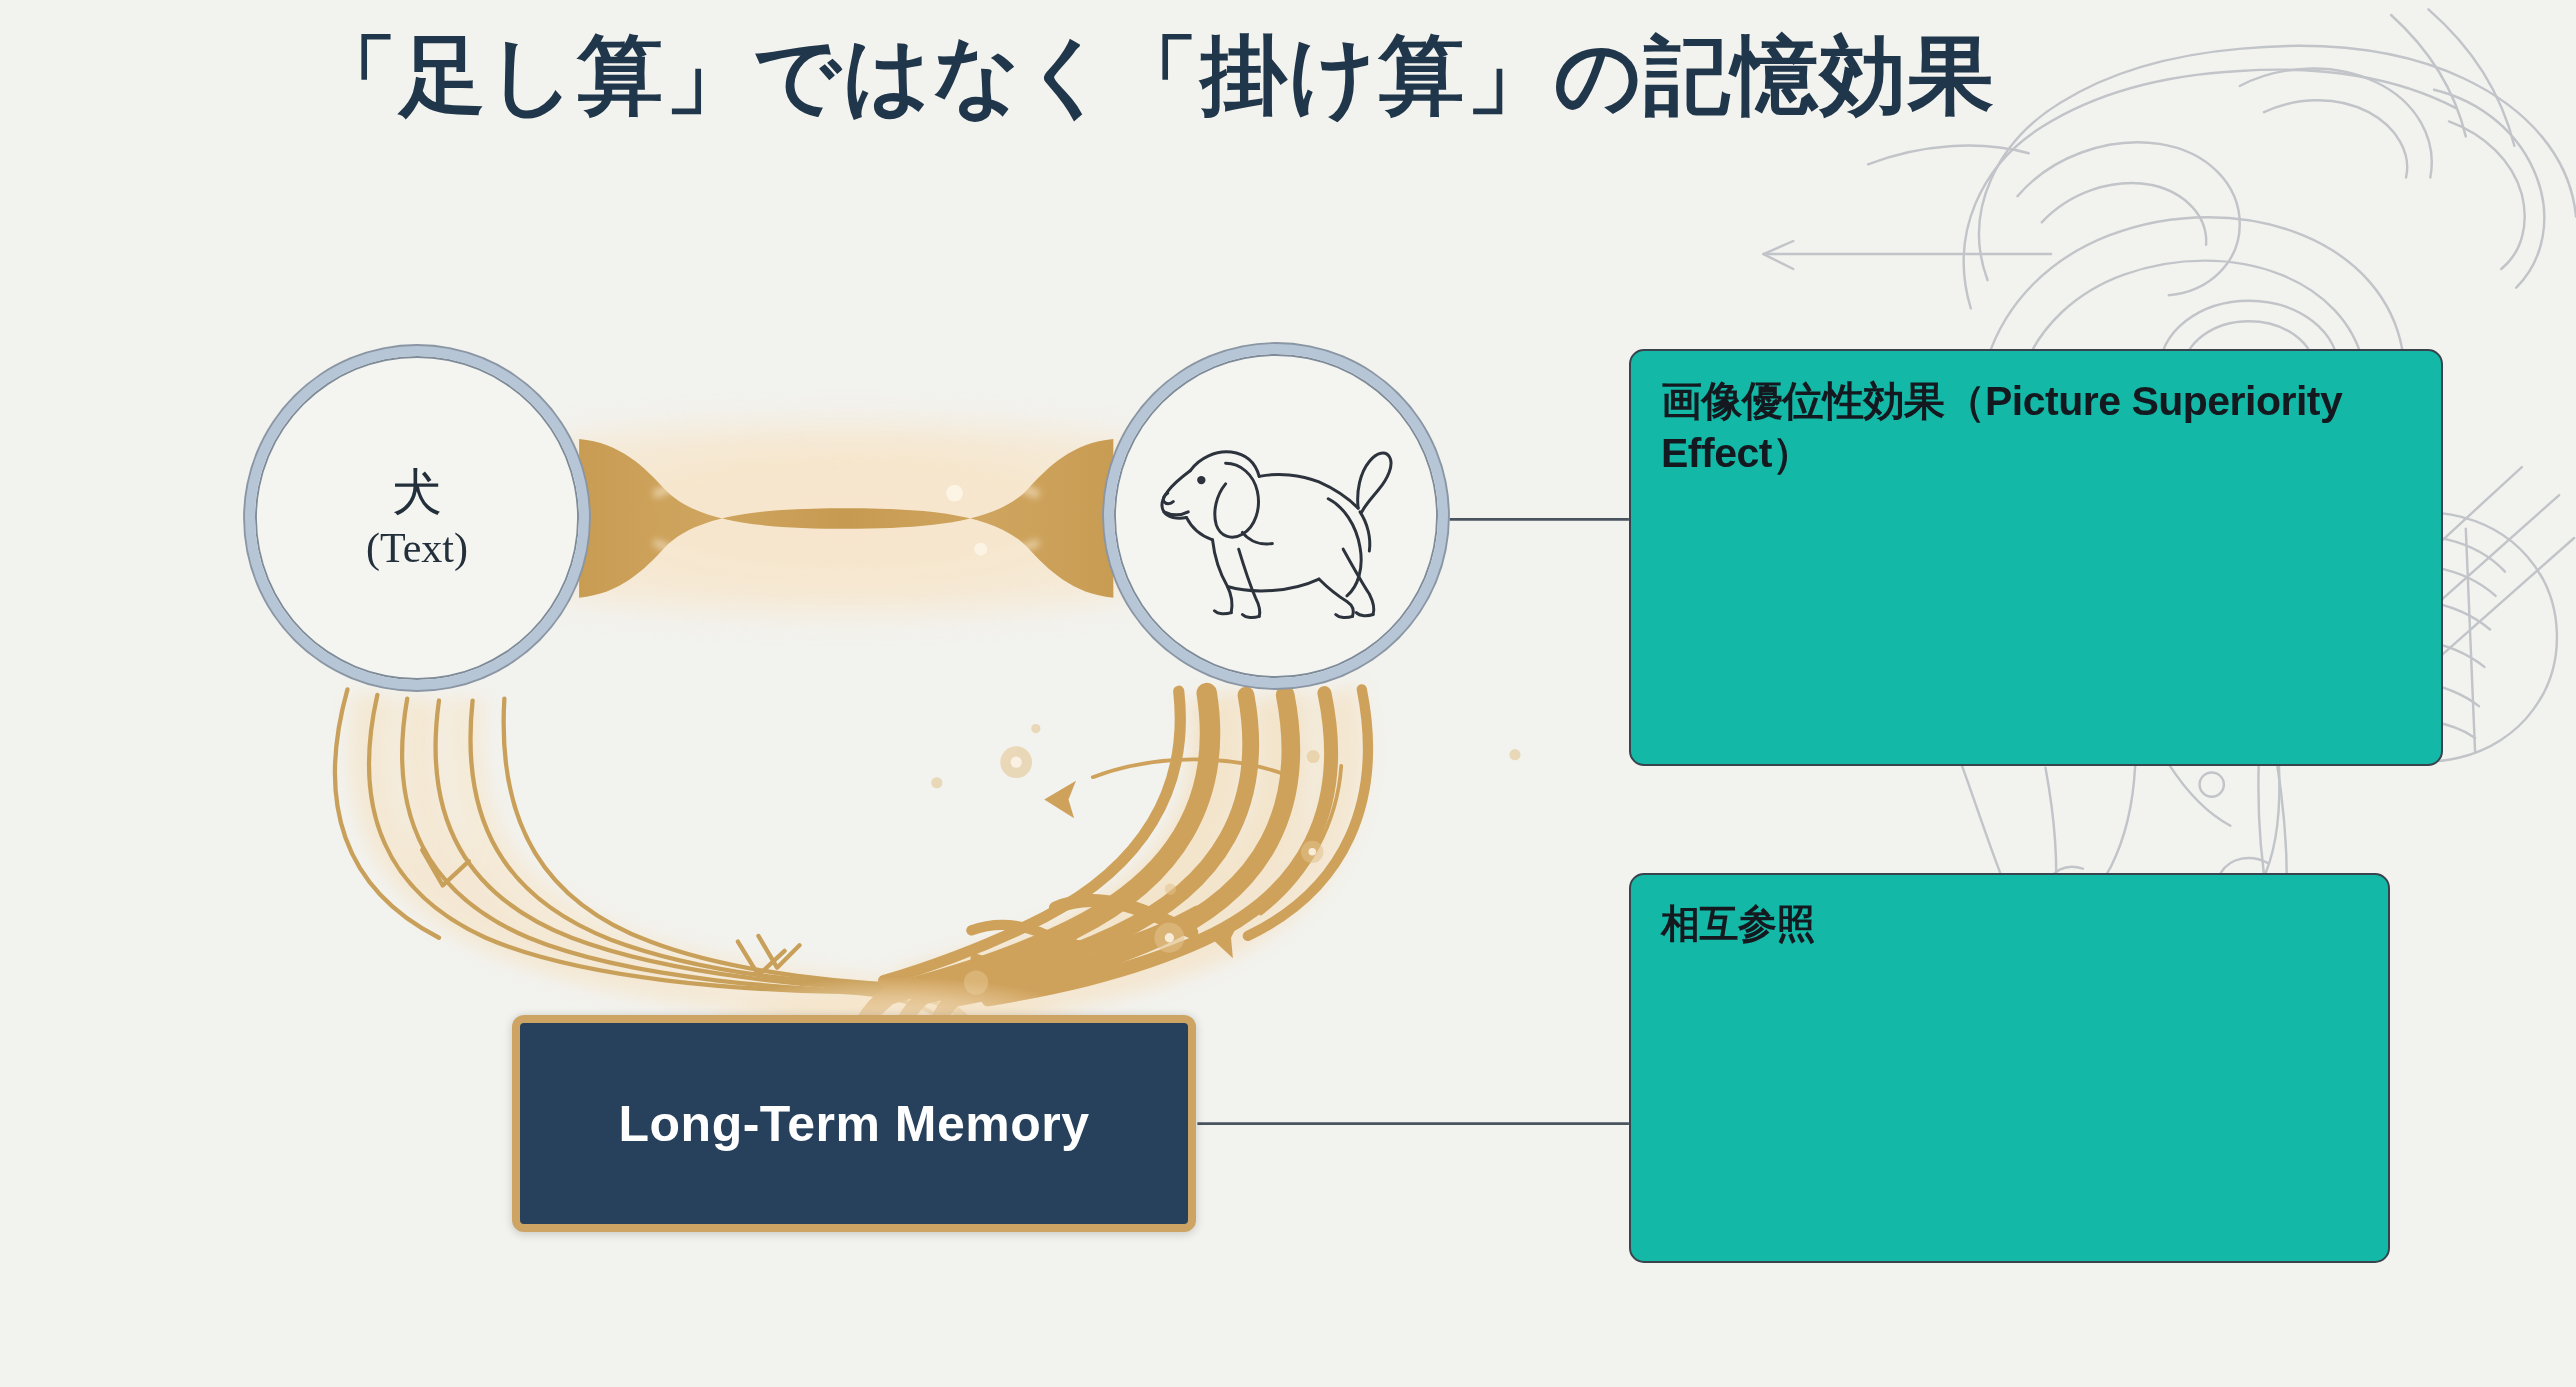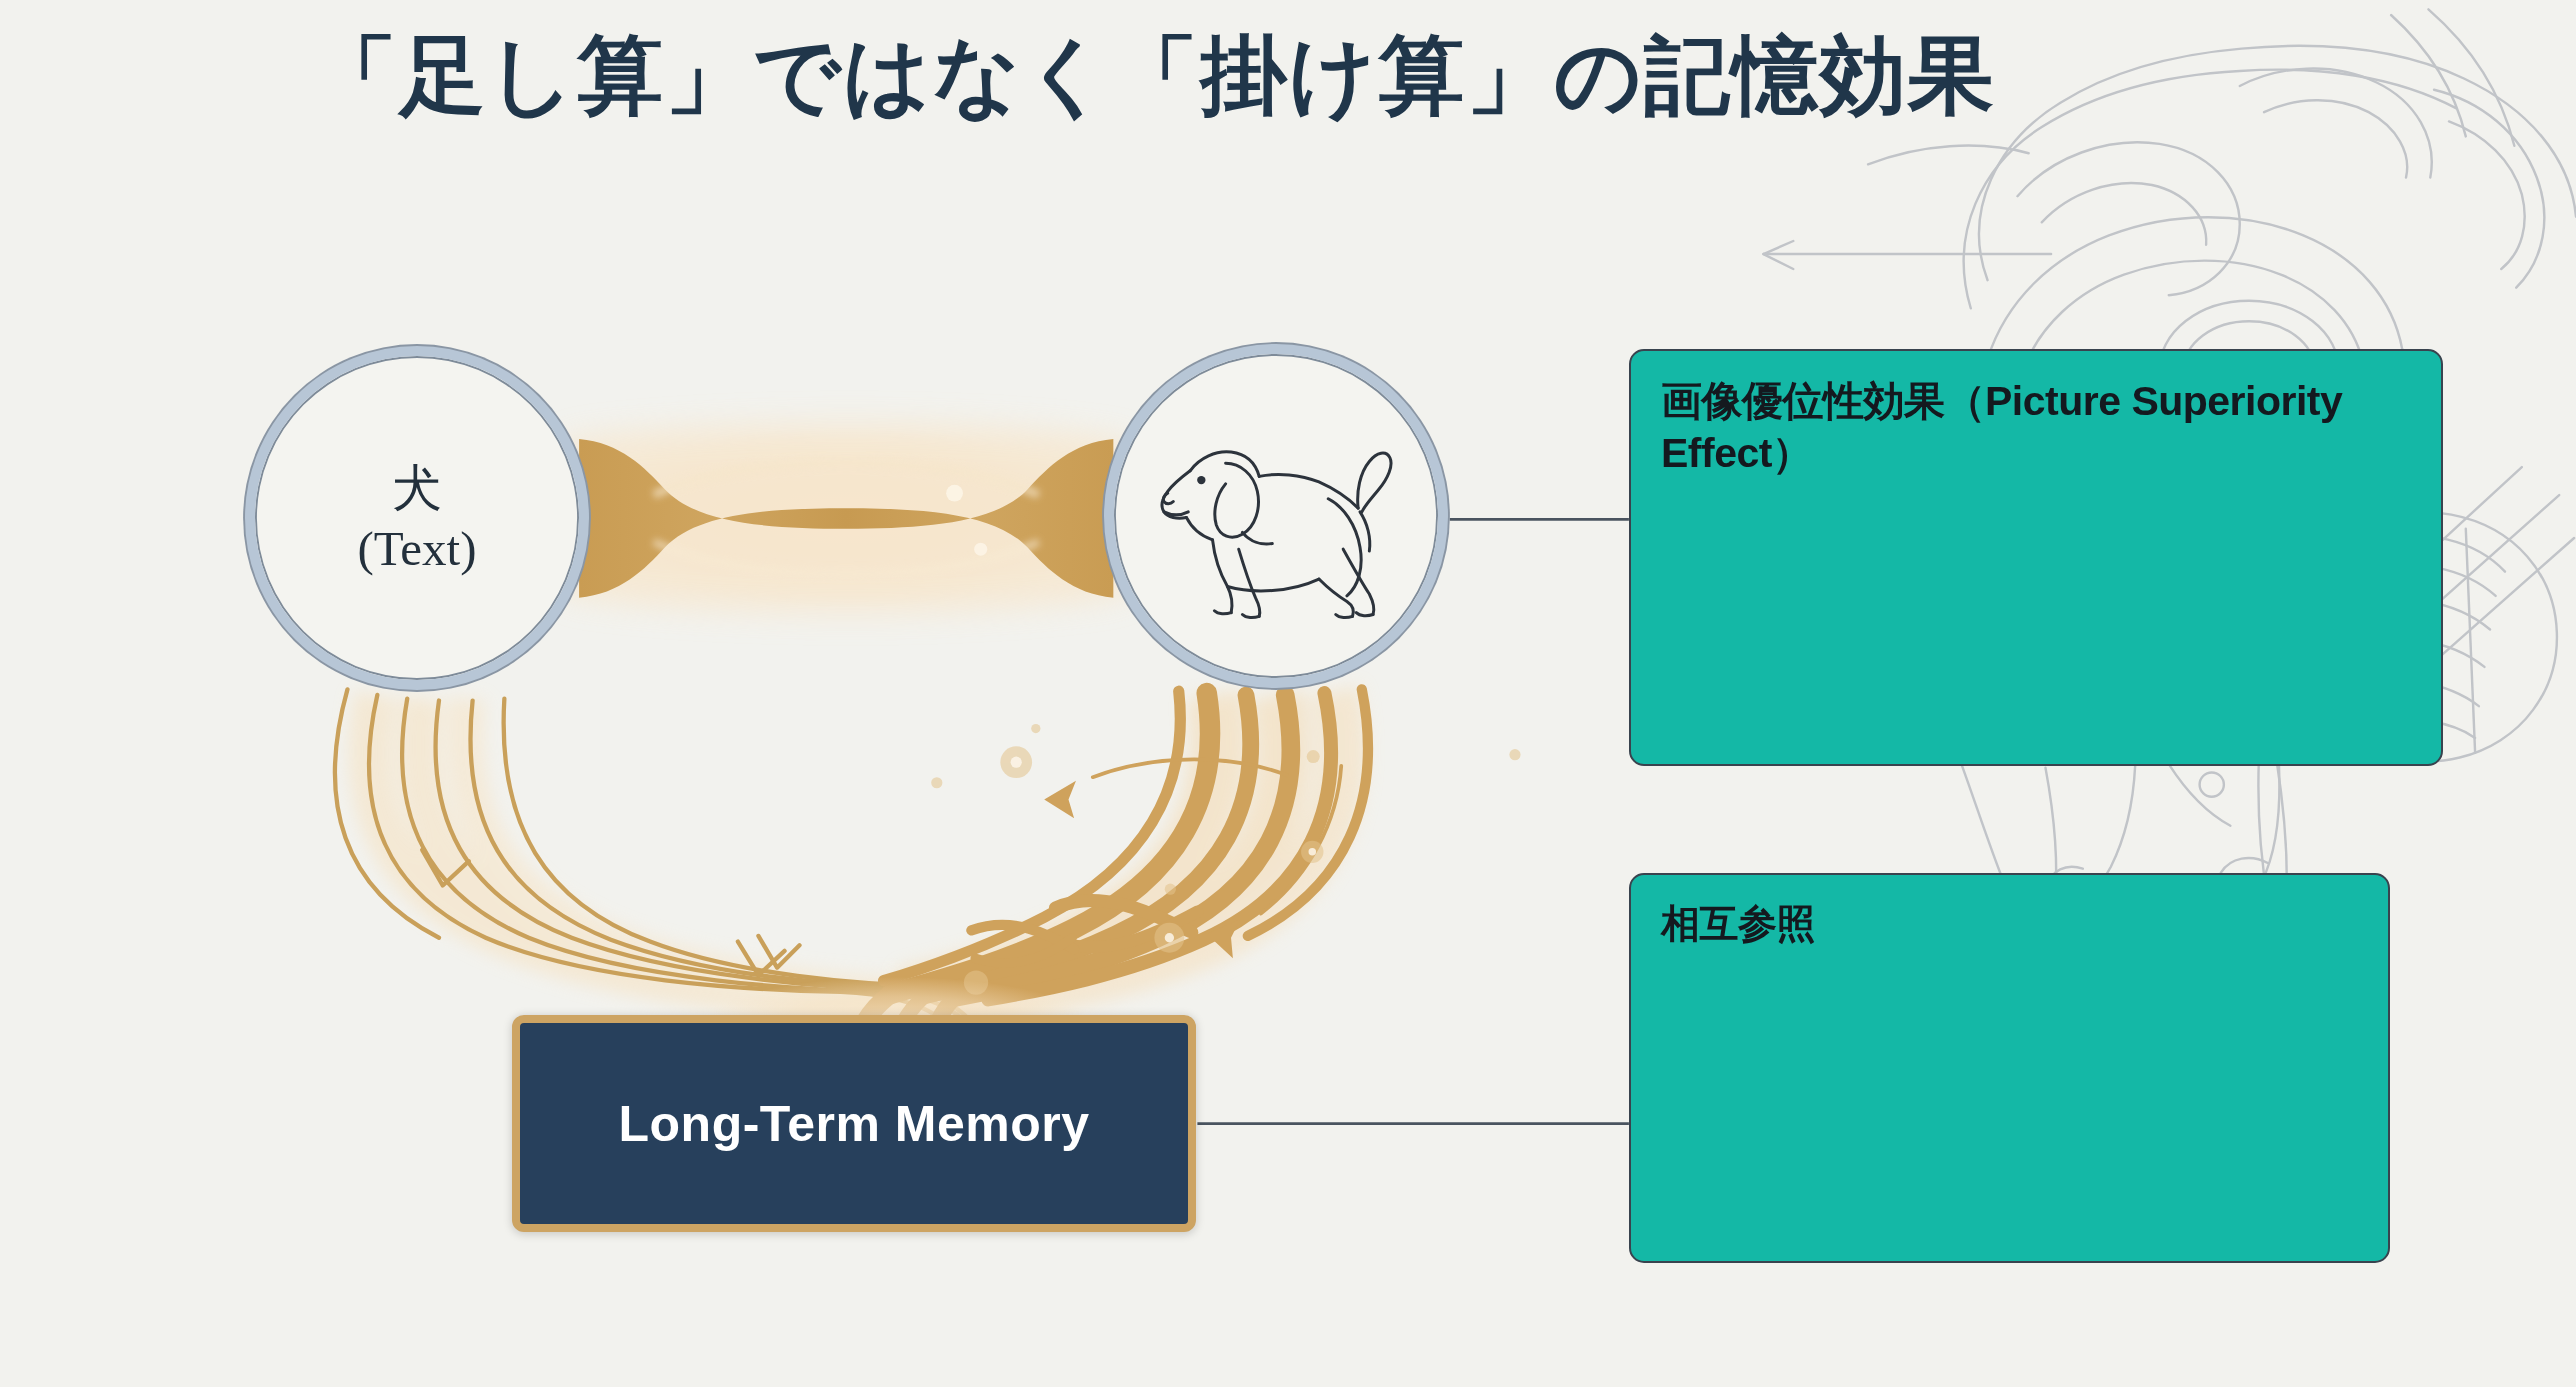--- a/index.html
+++ b/index.html
@@ -45,21 +45,21 @@
   #image-node{left:1104px;top:344px;width:344px;height:344px;}
 
   .node-label{
     font-family:"Liberation Serif","DejaVu Serif",serif;
     color:#23303c;
     font-size:50px;
     line-height:1.22;
     text-align:center;
     margin:0;
   }
-  .node-label.sub{font-size:49px;}
+  .node-label.sub{font-size:42px;}
 
   
   .callout{
     position:absolute;z-index:6;
     background:#14b8a6;
     border:2.8px solid #39434e;
     border-radius:15px;
     box-sizing:border-box;
     padding:24px 28px 20.5px 30px;
   }

